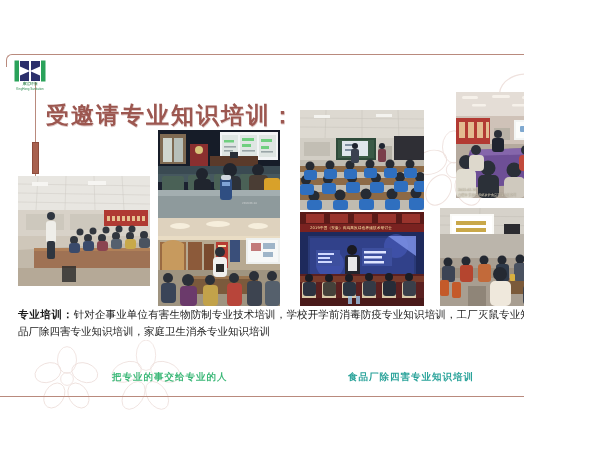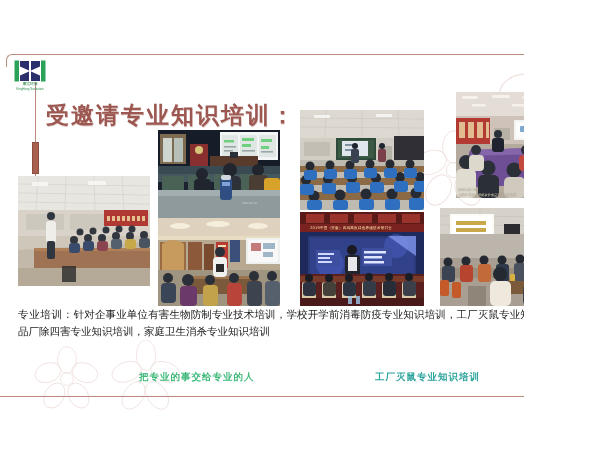--- a/index.html
+++ b/index.html
@@ -146,33 +146,32 @@
     left: 18px;
     top: 306px;
     width: 566px;
     font-family: "DejaVu Serif", serif;
     font-size: 10.5px;
     line-height: 17px;
     color: #1a1a1a;
     text-align: justify;
   }
   .body-block .lead {
-    font-weight: 400;
+    font-weight: 700;
     letter-spacing: 0.5px;
   }
 
   
   .tagline {
     position: absolute;
     font-family: "DejaVu Serif", serif;
     font-size: 9.5px;
     font-weight: 700;
     letter-spacing: 1px;
     white-space: nowrap;
-    margin-left: 27px;
   }
   .tag-left  { left: 112px; top: 371px; color: #3cb878; }
   .tag-right { left: 348px; top: 371px; color: #2aa39a; }
 
   .divider {
     position: absolute;
     left: 0px;
     top: 396px;
     width: 600px;
     height: 1px;
@@ -682,17 +681,17 @@
       <rect x="28" y="78" width="18" height="20" fill="#8f8578"></rect>
       <rect x="70" y="66" width="5" height="7" rx="1" fill="#d8b040"></rect>
     </svg>
   </div>
 
   <div class="body-block">
     <span class="lead">专业培训：</span><span>针对企事业单位有害生物防制专业技术培训，学校开学前消毒防疫专业知识培训，工厂灭鼠专业知识培训，食品厂除四害专业知识培训，家庭卫生消杀专业知识培训</span>
   </div>
 
   <div class="tagline tag-left">把专业的事交给专业的人</div>
-  <div class="tagline tag-right">工厂灭鼠专业知识培训</div>
+  <div class="tagline tag-right">食品厂除四害专业知识培训</div>
 
   <div class="divider"></div>
 
 </div>
 
 </body></html>

